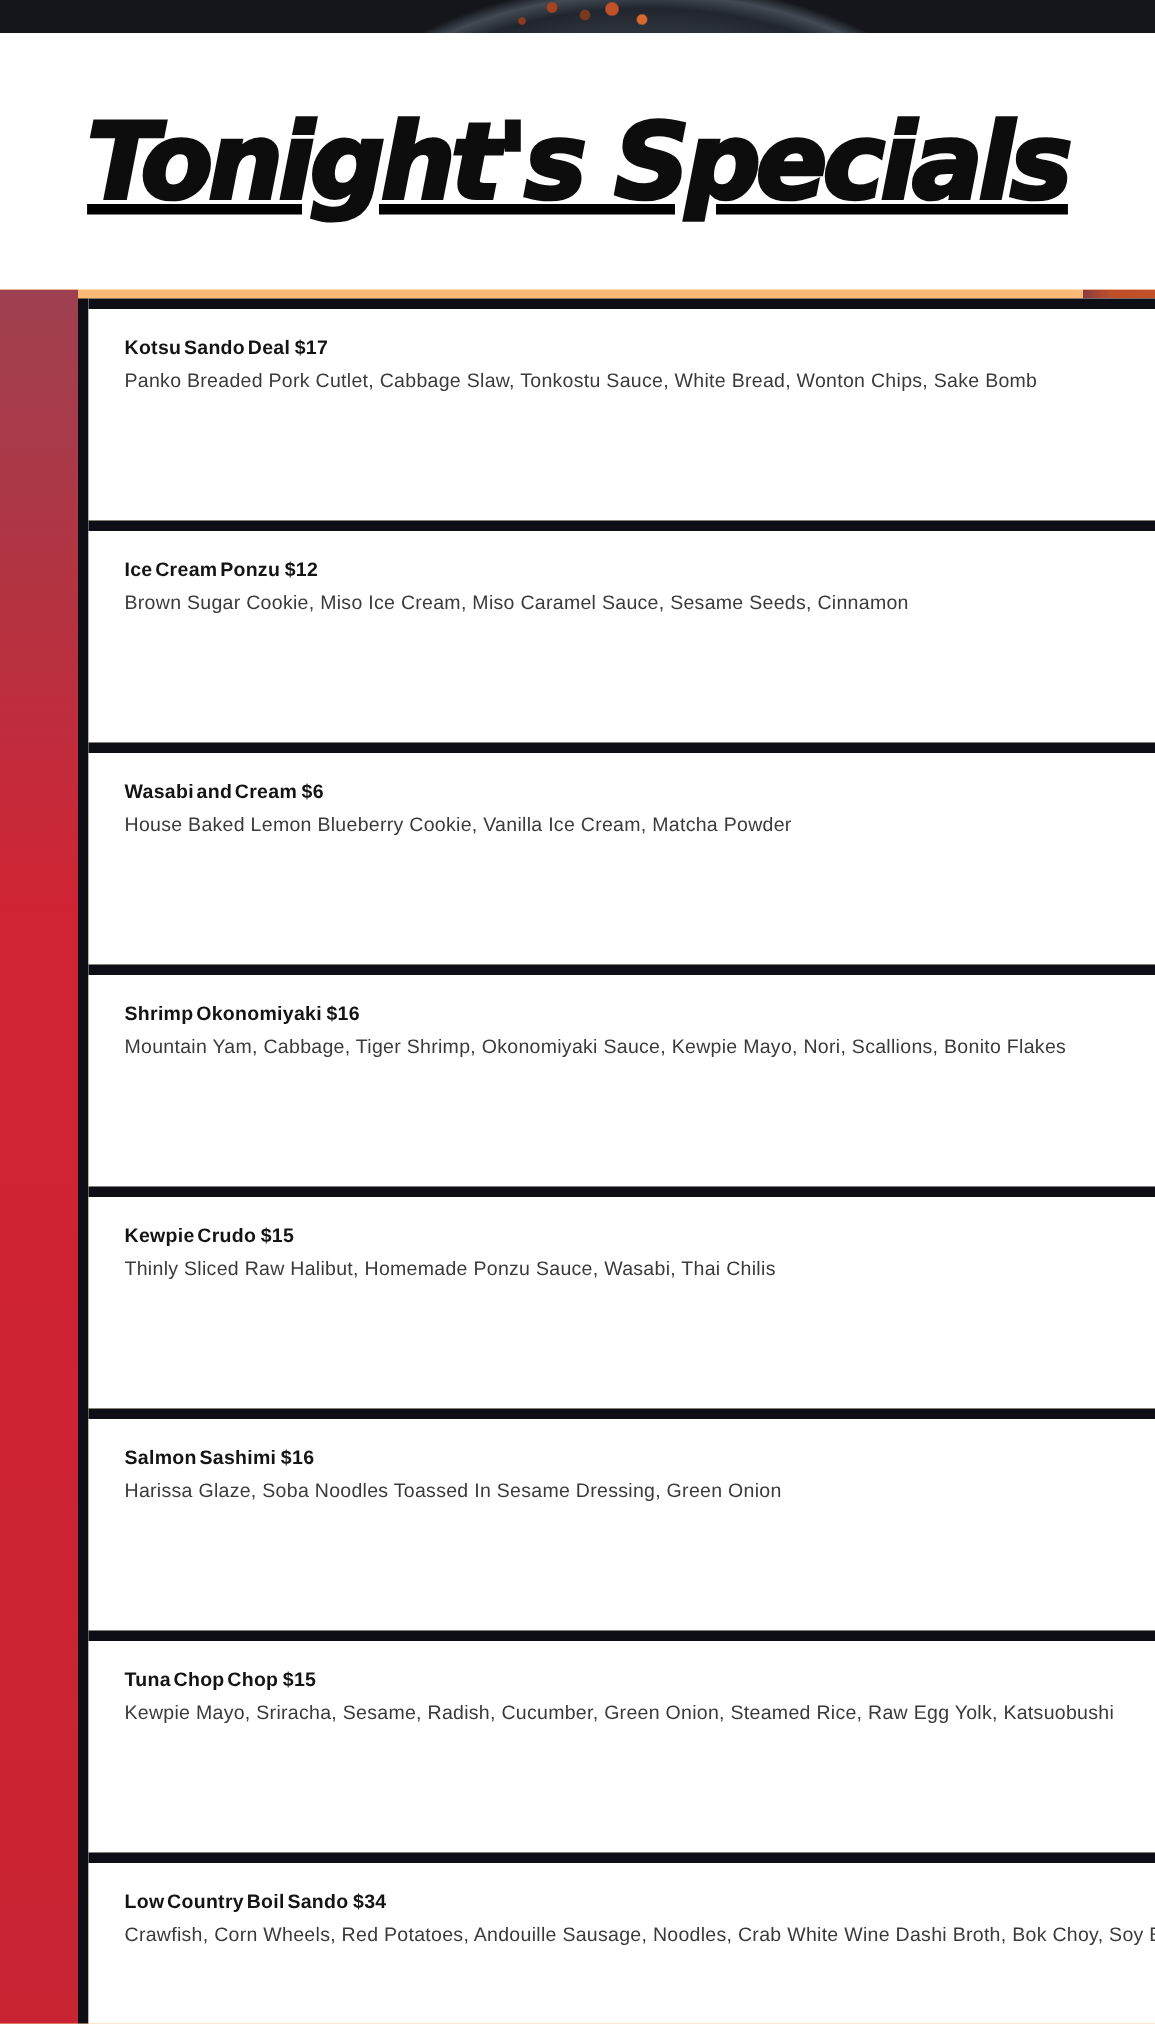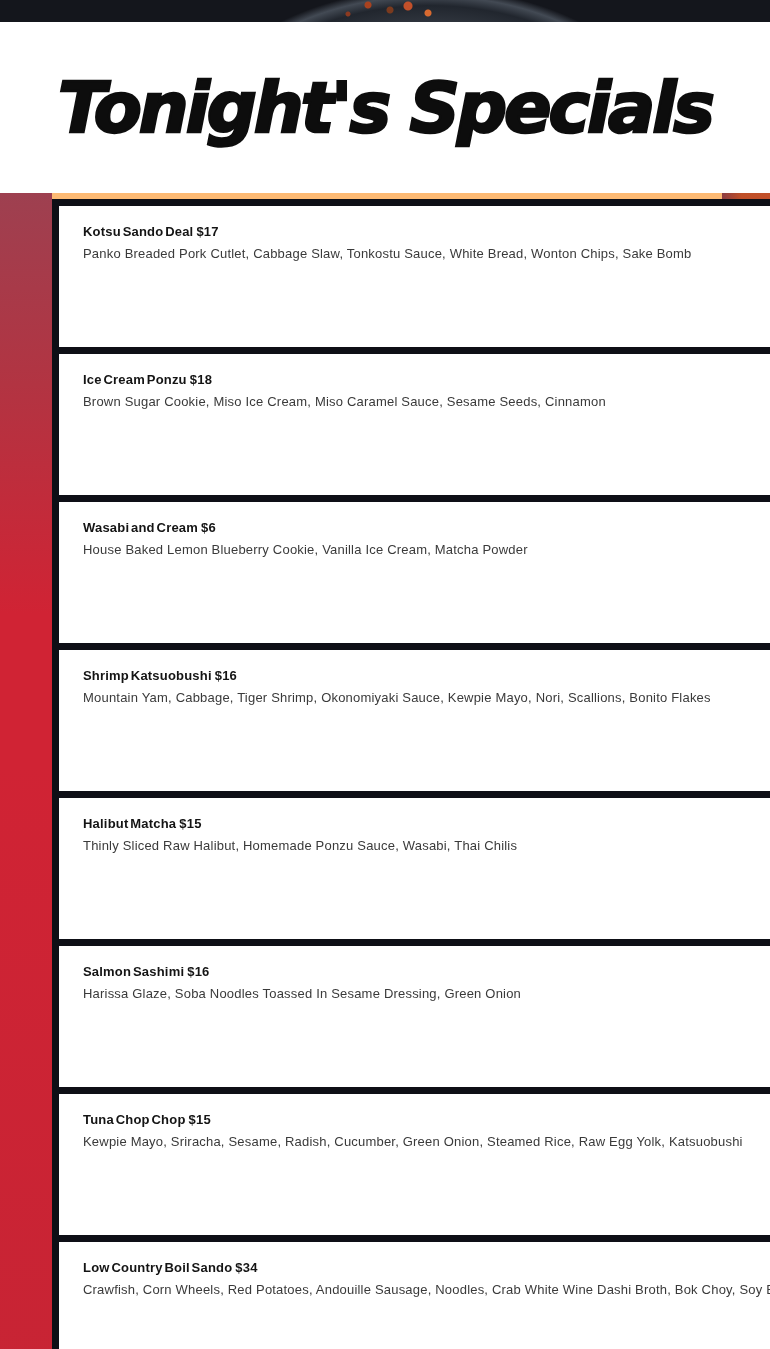--- a/index.html
+++ b/index.html
@@ -18,21 +18,21 @@
       radial-gradient(circle at 428px 13px, #d86a30 0 3px, transparent 4px),
       radial-gradient(circle at 348px 14px, #8c3a20 0 2px, transparent 3px),
       radial-gradient(ellipse 290px 190px at 430px 150px, #3a4049 0 60%, #21262e 76%, #434a54 81%, #14161c 85%),
       linear-gradient(100deg, #272c34 0%, #181b22 25%, #101319 55%, #23272f 80%, #2b3039 100%);
     border-bottom:2px solid #0b0d11;
   }
 
   
   .title-band{
     position:absolute;top:22px;left:0;width:770px;height:171px;background:#ffffff;
-    display:flex;align-items:center;justify-content:center;
+    display:flex;align-items:center;justify-content:center;text-decoration:underline;
   }
   .title-band h1{
     margin:0;white-space:nowrap;
     font-family:"DejaVu Sans",sans-serif;
     font-weight:bold;font-style:italic;
     font-size:70px;letter-spacing:-3px;
     color:#0d0d0d;
     -webkit-text-stroke:2.5px #0d0d0d;
   }
 
@@ -85,42 +85,42 @@
   <div class="cards-column">
   <div class="card">
     <div class="card-title">
       <span>Kotsu Sando Deal</span><span class="price">$17</span>
     </div>
     <div class="card-desc">Panko Breaded Pork Cutlet, Cabbage Slaw, Tonkostu Sauce, White Bread, Wonton Chips, Sake Bomb</div>
   </div>
 
   <div class="card">
     <div class="card-title">
-      <span>Ice Cream Ponzu</span><span class="price">$18</span>
+      <span>Ice Cream Ponzu</span><span class="price">$12</span>
     </div>
     <div class="card-desc">Brown Sugar Cookie, Miso Ice Cream, Miso Caramel Sauce, Sesame Seeds, Cinnamon</div>
   </div>
 
   <div class="card">
     <div class="card-title">
       <span>Wasabi and Cream</span><span class="price">$6</span>
     </div>
     <div class="card-desc">House Baked Lemon Blueberry Cookie, Vanilla Ice Cream, Matcha Powder</div>
   </div>
 
   <div class="card">
     <div class="card-title">
-      <span>Shrimp Katsuobushi</span><span class="price">$16</span>
+      <span>Shrimp Okonomiyaki</span><span class="price">$16</span>
     </div>
     <div class="card-desc">Mountain Yam, Cabbage, Tiger Shrimp, Okonomiyaki Sauce, Kewpie Mayo, Nori, Scallions, Bonito Flakes</div>
   </div>
 
   <div class="card">
     <div class="card-title">
-      <span>Halibut Matcha</span><span class="price">$15</span>
+      <span>Kewpie Crudo</span><span class="price">$15</span>
     </div>
     <div class="card-desc">Thinly Sliced Raw Halibut, Homemade Ponzu Sauce, Wasabi, Thai Chilis</div>
   </div>
 
   <div class="card">
     <div class="card-title">
       <span>Salmon Sashimi</span><span class="price">$16</span>
     </div>
     <div class="card-desc">Harissa Glaze, Soba Noodles Toassed In Sesame Dressing, Green Onion</div>
   </div>

